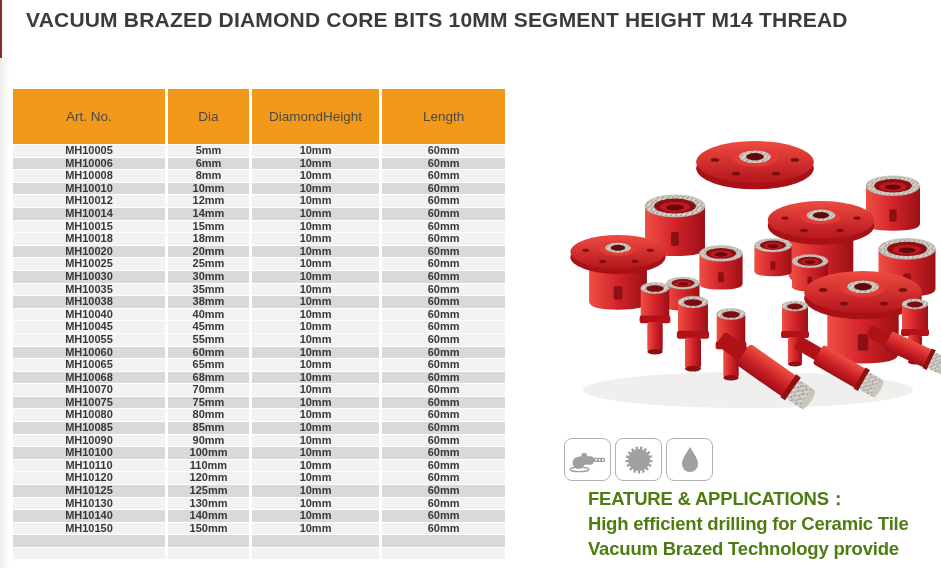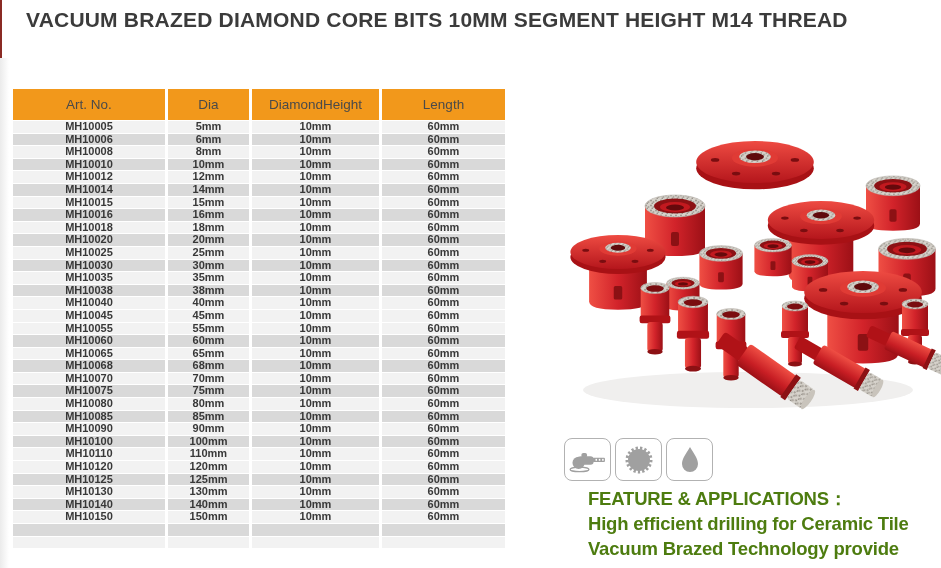--- a/index.html
+++ b/index.html
@@ -19,21 +19,21 @@
     position:absolute;left:10px;top:88px;
     border-collapse:separate;border-spacing:3px 1px;table-layout:fixed;
   }
   table.spec col.c1{width:152px}
   table.spec col.c2{width:81px}
   table.spec col.c3{width:127px}
   table.spec col.c4{width:123px}
   table.spec th{
     background:var(--header-bg,#F2981B);
     color:#4a4a4a;font-weight:normal;font-size:13.5px;
-    height:21px;padding:5px;
+    height:21px;padding:17px;
   }
   table.spec td{
     font-size:11px;font-weight:bold;color:var(--text,#383838);
     text-align:center;height:11.5px;line-height:11.6px;padding:0;overflow:hidden;white-space:nowrap;
   }
   tr.r-light td{background:var(--row-light,#f2f2f2);}
   tr.r-dark  td{background:var(--row-dark,#d9d9d9);}
   .photo{position:absolute;left:563px;top:92px;width:378px;height:340px;}
   .icon-row{position:absolute;left:564px;top:438px;display:flex;}
   .icon-box{
@@ -101,26 +101,20 @@
       </tr>
       <tr class="r-dark">
         <td>MH10014</td>
         <td>14mm</td>
         <td>10mm</td>
         <td>60mm</td>
       </tr>
       <tr class="r-light">
         <td>MH10015</td>
         <td>15mm</td>
-        <td>10mm</td>
-        <td>60mm</td>
-      </tr>
-      <tr class="r-dark">
-        <td>MH10016</td>
-        <td>16mm</td>
         <td>10mm</td>
         <td>60mm</td>
       </tr>
       <tr class="r-light">
         <td>MH10018</td>
         <td>18mm</td>
         <td>10mm</td>
         <td>60mm</td>
       </tr>
       <tr class="r-dark">

